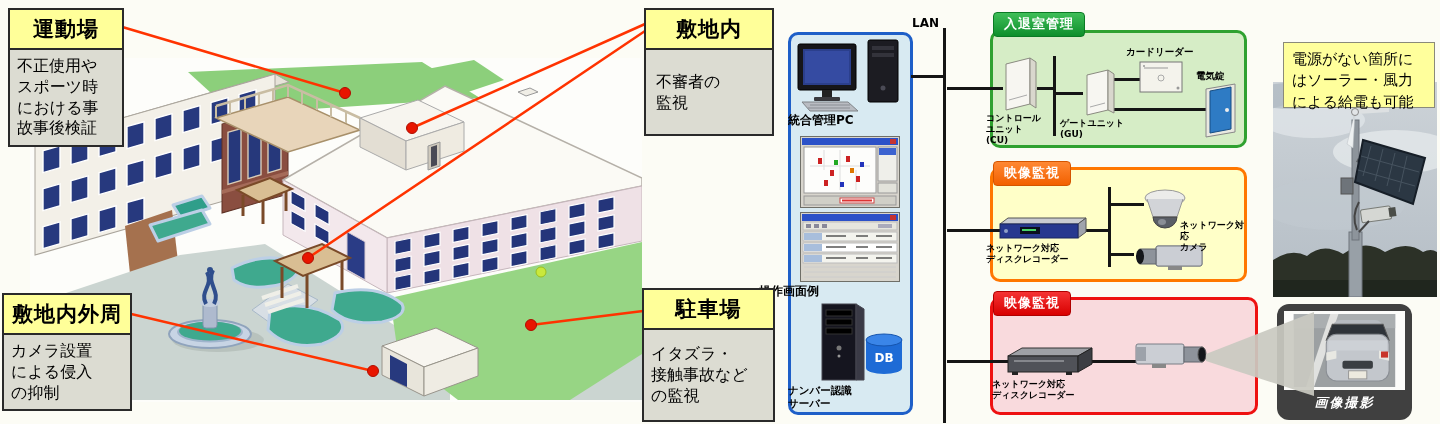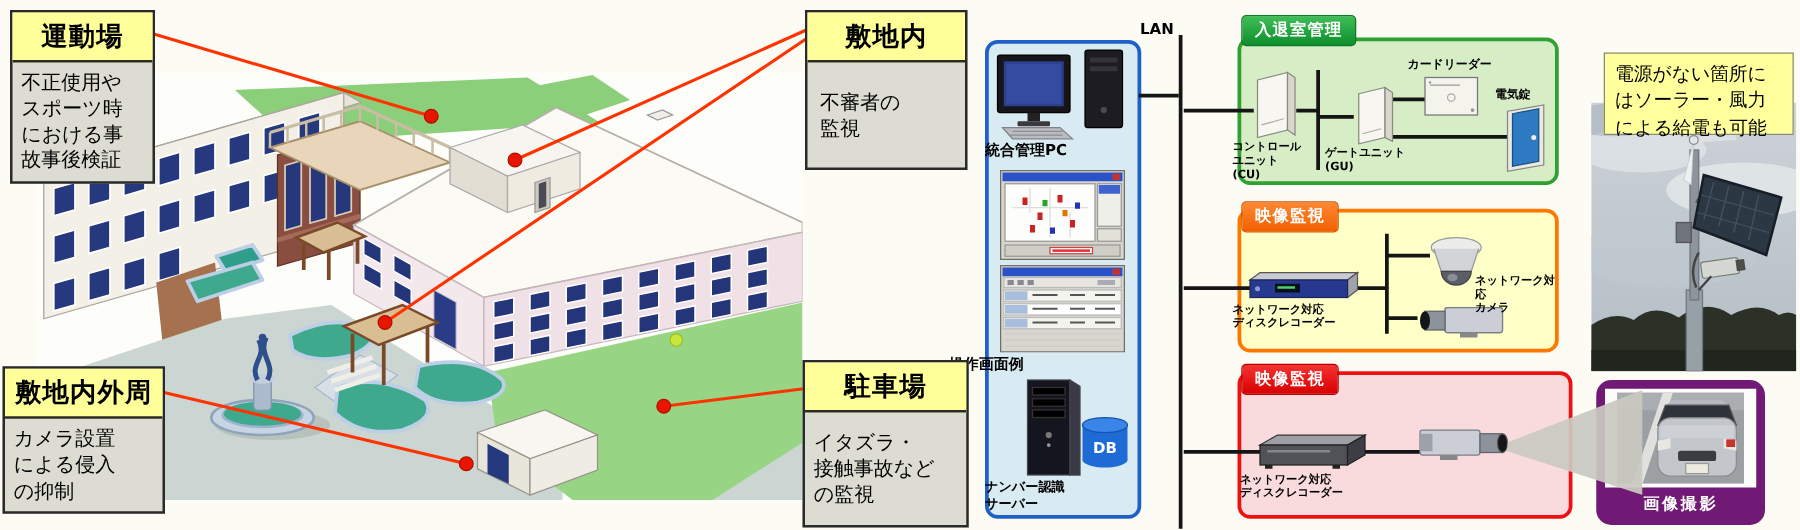--- a/index.html
+++ b/index.html
@@ -19,22 +19,22 @@
   .hline2{position:absolute;background:#151515;height:2.5px;z-index:2;}
   .vline{position:absolute;background:#151515;width:3px;z-index:2;}
   .dlabel{position:absolute;font-weight:bold;font-size:9.5px;line-height:1.2;text-align:left;
           white-space:pre-line;color:#000;z-index:7;}
   .icon{position:absolute;z-index:5;}
   .bluepanel{position:absolute;left:788px;top:32px;width:125px;height:383px;background:#D8EAF2;
              border:3px solid #1E5FC8;border-radius:10px;z-index:1;box-sizing:border-box;}
   .note{position:absolute;left:1283px;top:6px;width:152px;height:66px;background:#FFFF9C;
         border:1.5px solid #8A8A7A;font-size:15px;line-height:1.42;padding:6px 8px;
         white-space:pre-line;z-index:8;box-sizing:border-box;margin-top:36px;}
-  .carframe{position:absolute;left:1277px;top:304px;width:135px;height:116px;background:#701a75;
-            border-radius:12px;z-index:8;}
+  .carframe{position:absolute;left:1277px;top:304px;width:135px;height:116px;background:#404040;
+            border-radius:12px;z-index:8;font-style:italic;}
   .carmat{position:absolute;left:7px;top:7px;width:121px;height:79px;background:#FCFCFA;}
   .carlabel{position:absolute;left:0;top:90px;width:135px;text-align:center;color:#FFF;
             font-weight:bold;font-size:13px;letter-spacing:2px;}
   .cone{position:absolute;left:1200px;top:308px;z-index:9;}
 </style>
 </head>
 <body>
 
 <div id="canvas">
 

